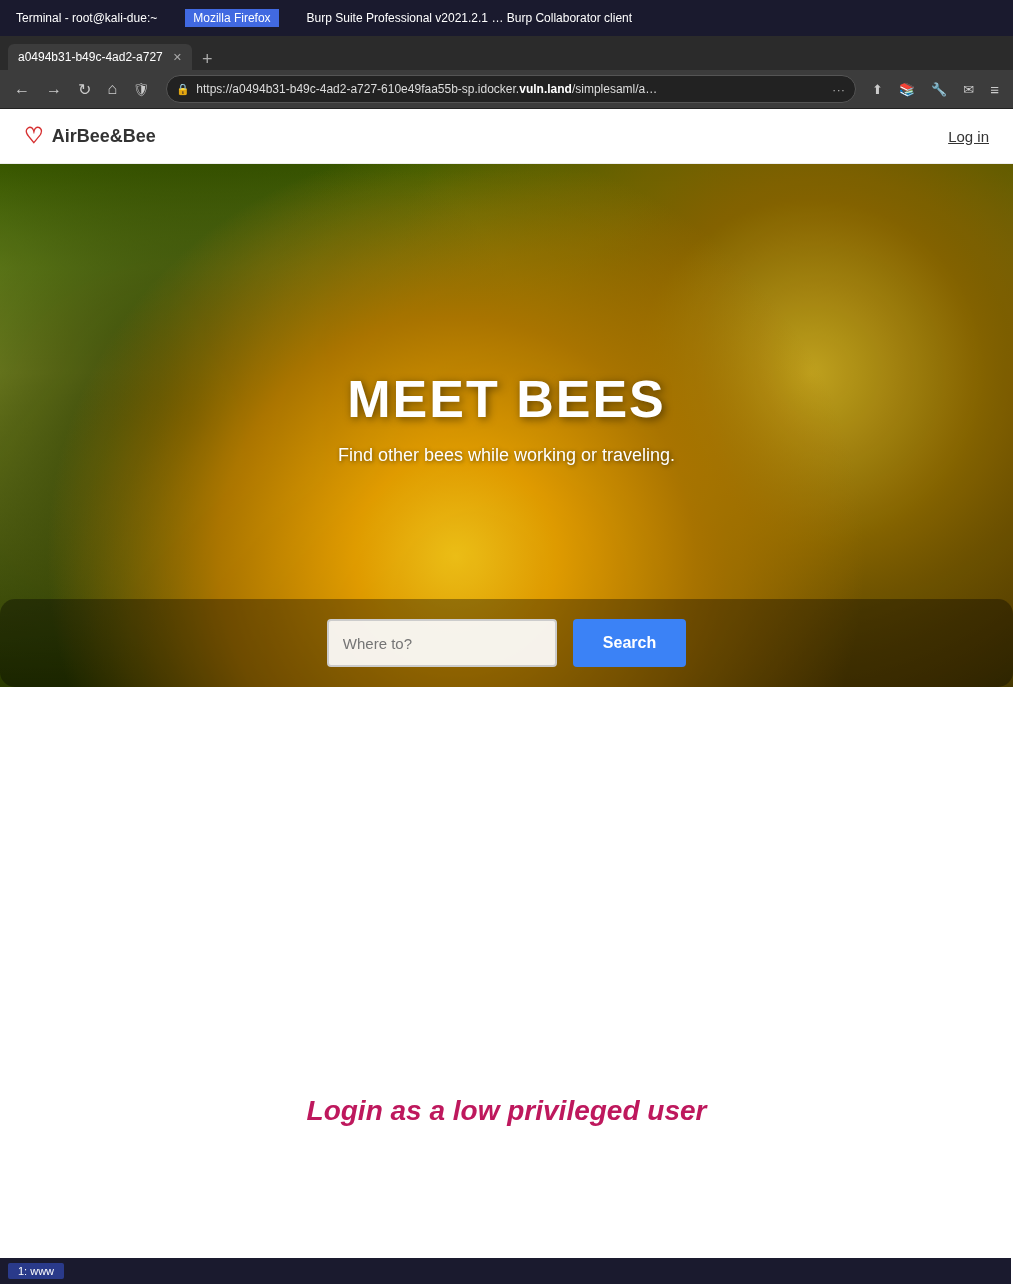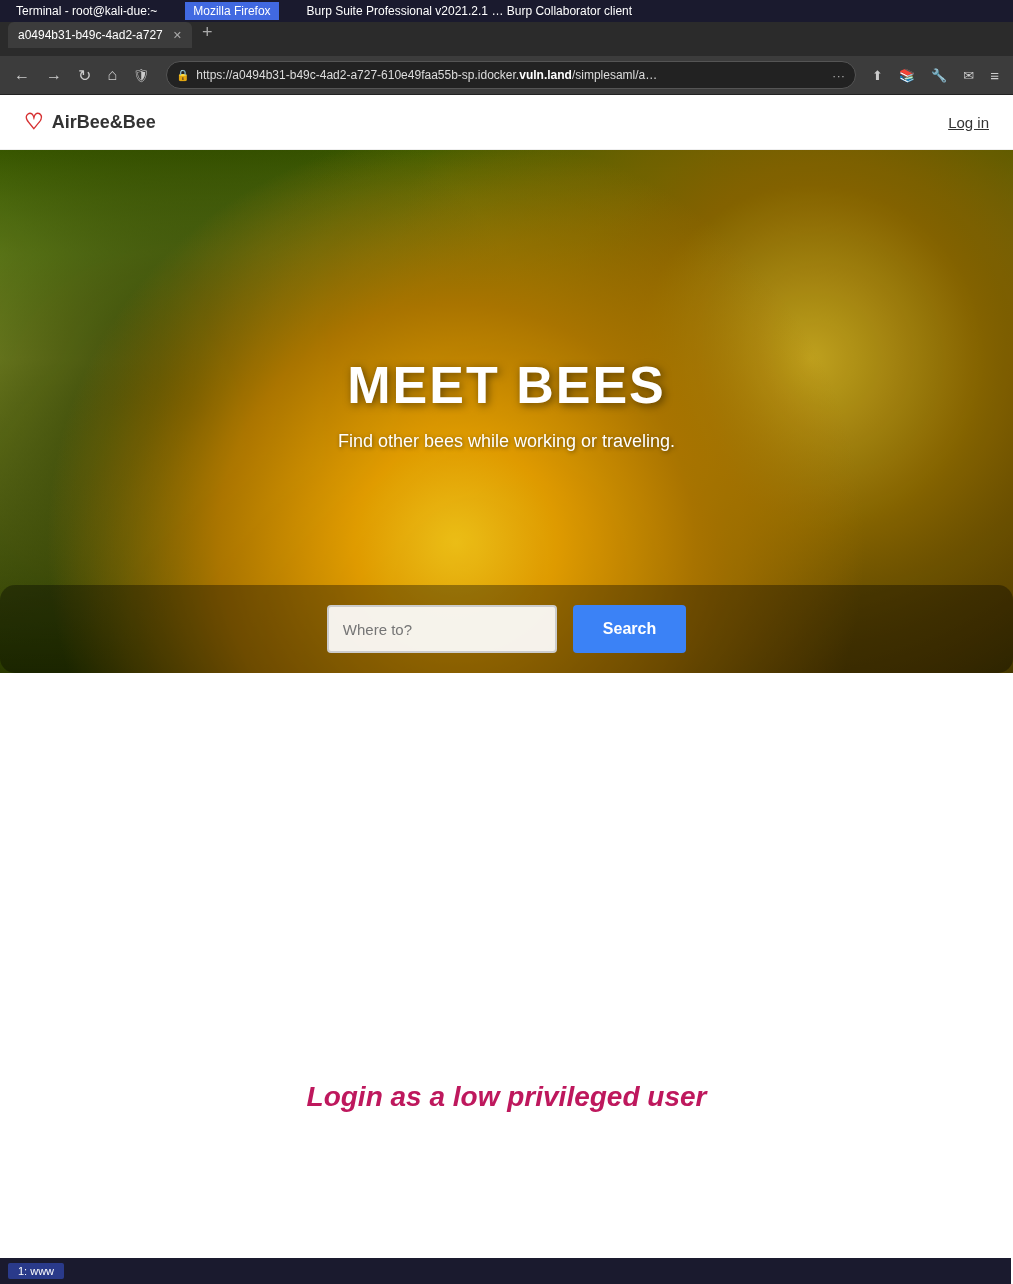--- a/index.html
+++ b/index.html
@@ -1,20 +1,20 @@
 <!DOCTYPE html>
 <html><head>
   <meta charset="utf-8">
   <style>
     * { margin: 0; padding: 0; box-sizing: border-box; }
     body { font-family: Arial, sans-serif; background: #fff; width: 1013px; min-height: 1284px; overflow-x: hidden; }
 
     
     .os-taskbar {
-      height: 22px;
+      height: 36px;
       background: #1a1a2e;
       display: flex;
       align-items: center;
       font-size: 12px;
       color: #fff;
       padding: 0 8px;
       gap: 20px;
     }
     .os-taskbar-item {
       padding: 2px 8px;
@@ -24,21 +24,21 @@
       background: #4169e1;
     }
 
     
     .browser-chrome {
       background: #3c3c3c;
       border-bottom: 1px solid #222;
     }
     .tab-bar {
       display: flex;
-      align-items: flex-start;
+      align-items: flex-end;
       background: #2b2b2b;
       height: 34px;
       padding: 0 8px;
       gap: 4px;
     }
     .browser-tab {
       display: flex;
       align-items: center;
       background: #5a5a5a;
       color: #ddd;

